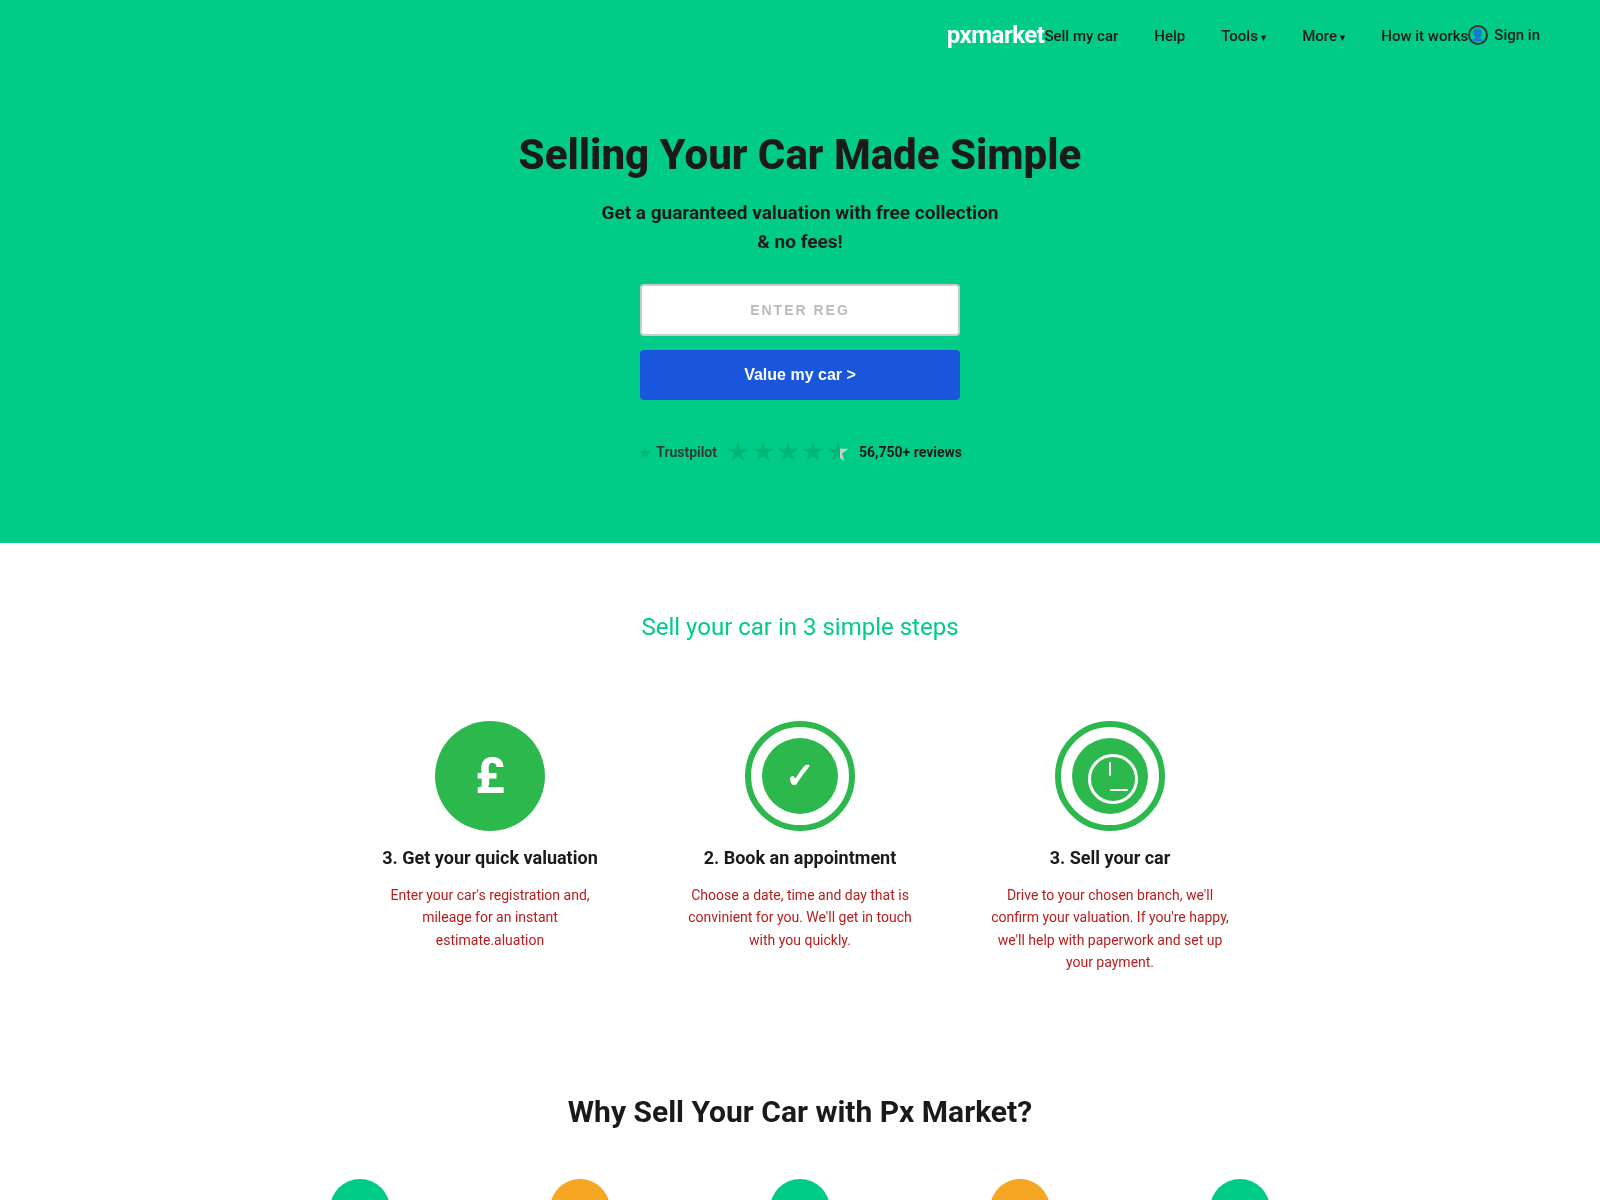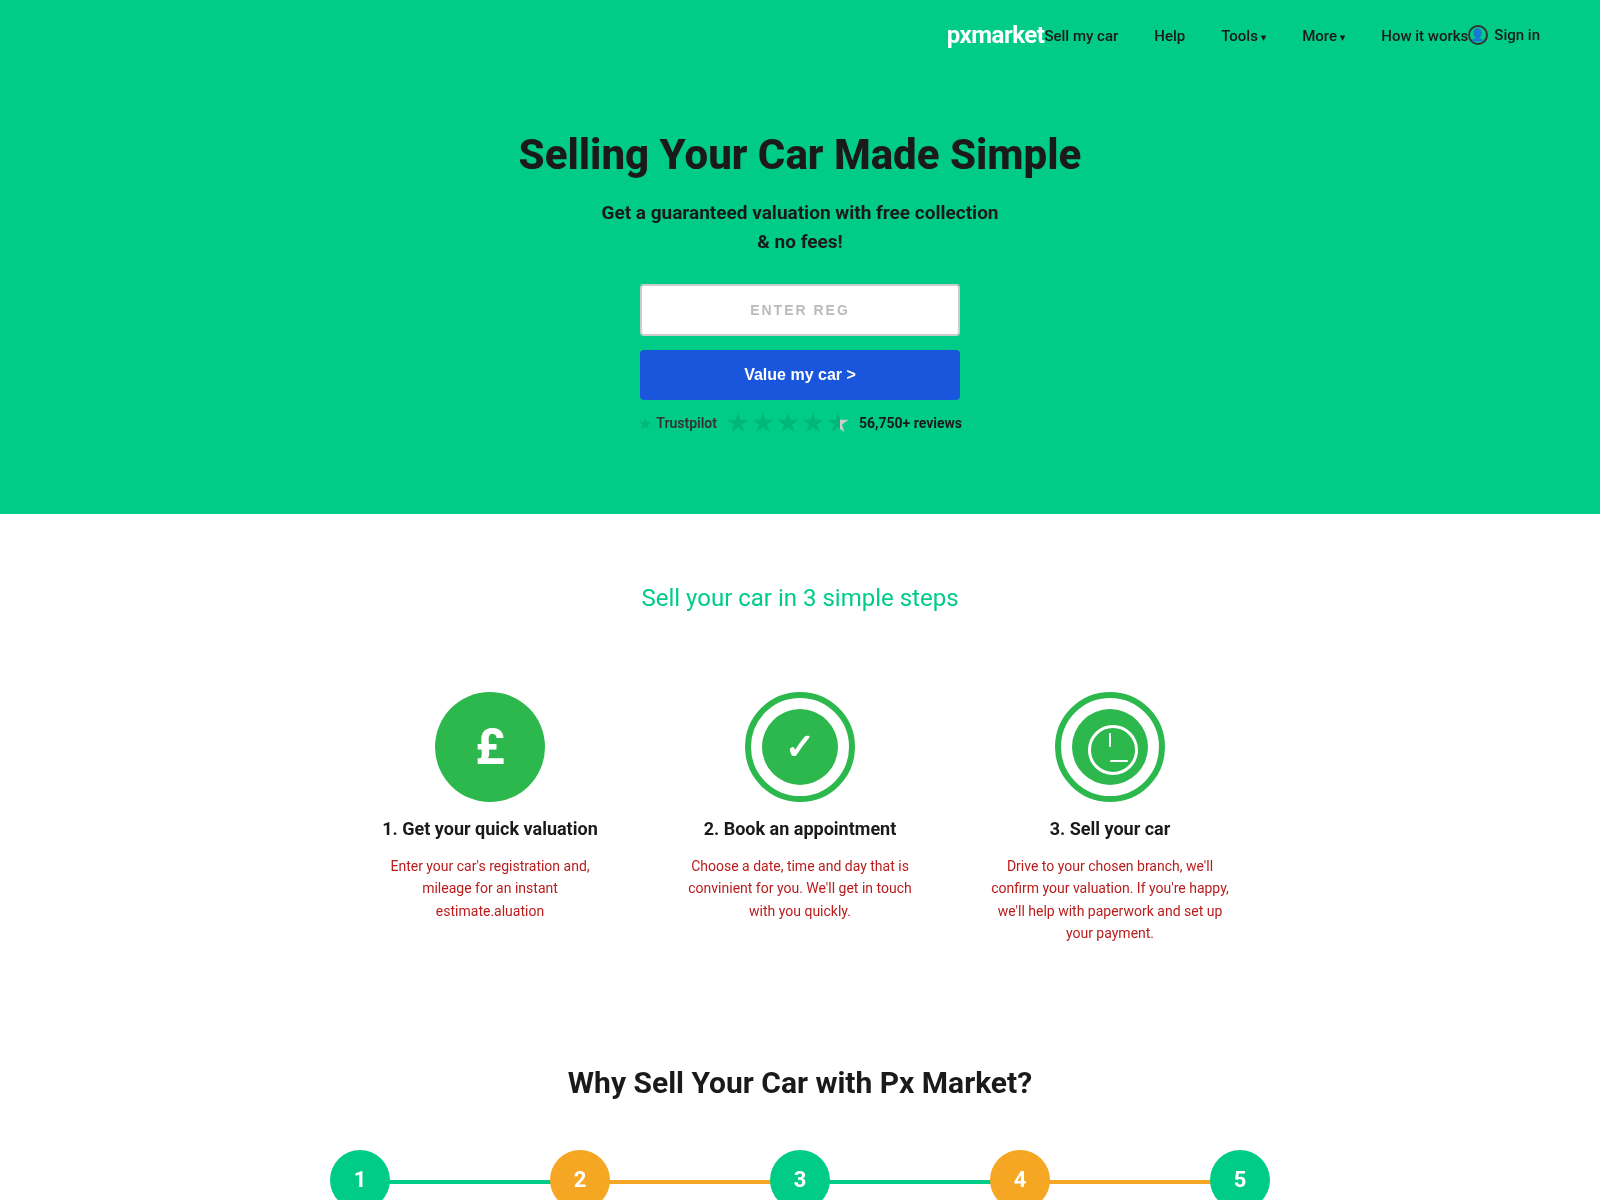--- a/index.html
+++ b/index.html
@@ -91,21 +91,21 @@
       background: white;
       color: #701a75;
     }
     .reg-input::placeholder {
       color: #bbb;
       letter-spacing: 2px;
     }
     .value-btn {
       display: block;
       width: 320px;
-      margin: 0 auto 12px;
+      margin: 0 auto 41px;
       padding: 16px 20px;
       background: #1a56db;
       color: white;
       font-size: 16px;
       font-weight: 600;
       border: none;
       border-radius: 4px;
       cursor: pointer;
     }
     .trustpilot-row {
@@ -391,21 +391,21 @@
 <section class="steps-section">
   <h2>
     <span>Sell your car in </span><span style="color:#00cc88">3 simple steps</span>
   </h2>
   <div class="steps-grid">
 
     <div class="step-item">
       <div class="step-icon-circle">
         <span class="pound-icon">£</span>
       </div>
-      <div class="step-title">1. Get your quick valuation</div>
+      <div class="step-title">3. Get your quick valuation</div>
       <div class="step-desc">Enter your car's registration and, mileage for an instant estimate.aluation</div>
     </div>
 
     <div class="step-item">
       <div class="check-outer">
         <div class="check-inner-circle">
           <span class="check-mark">✓</span>
         </div>
       </div>
       <div class="step-title">2. Book an appointment</div>

